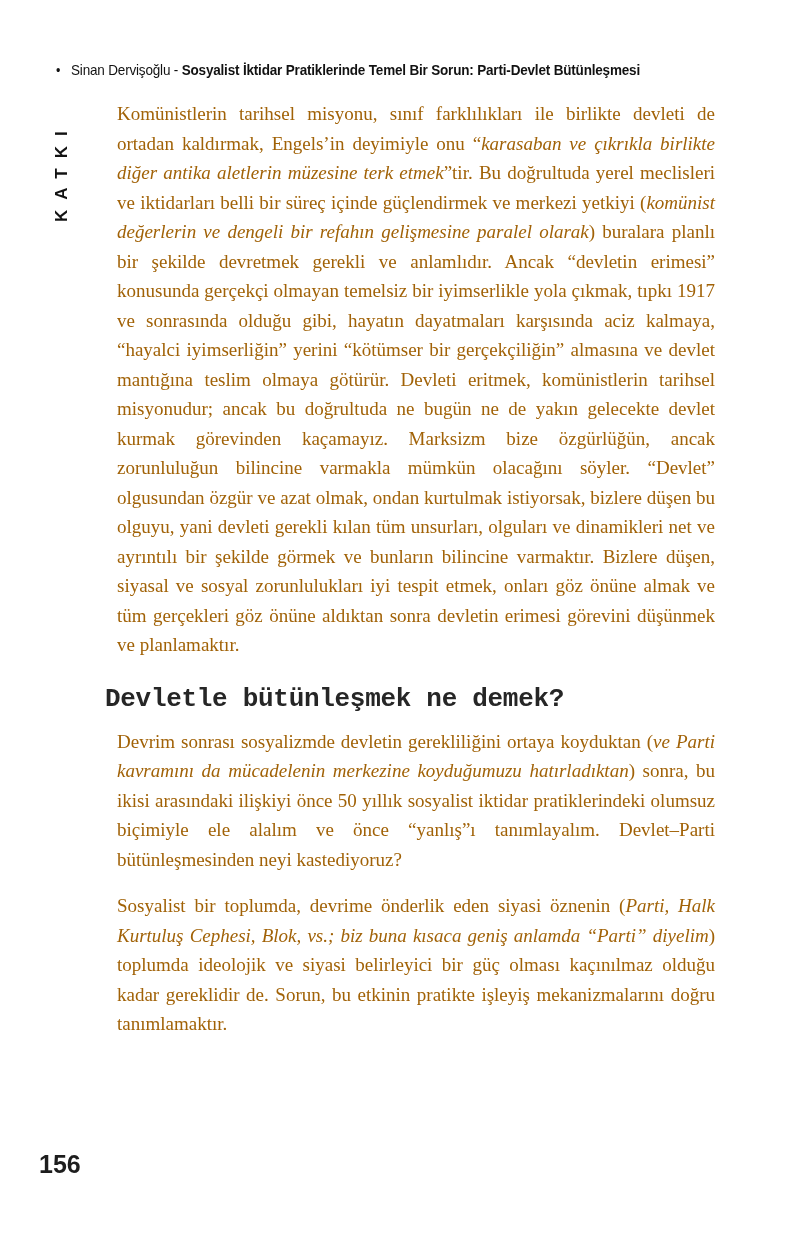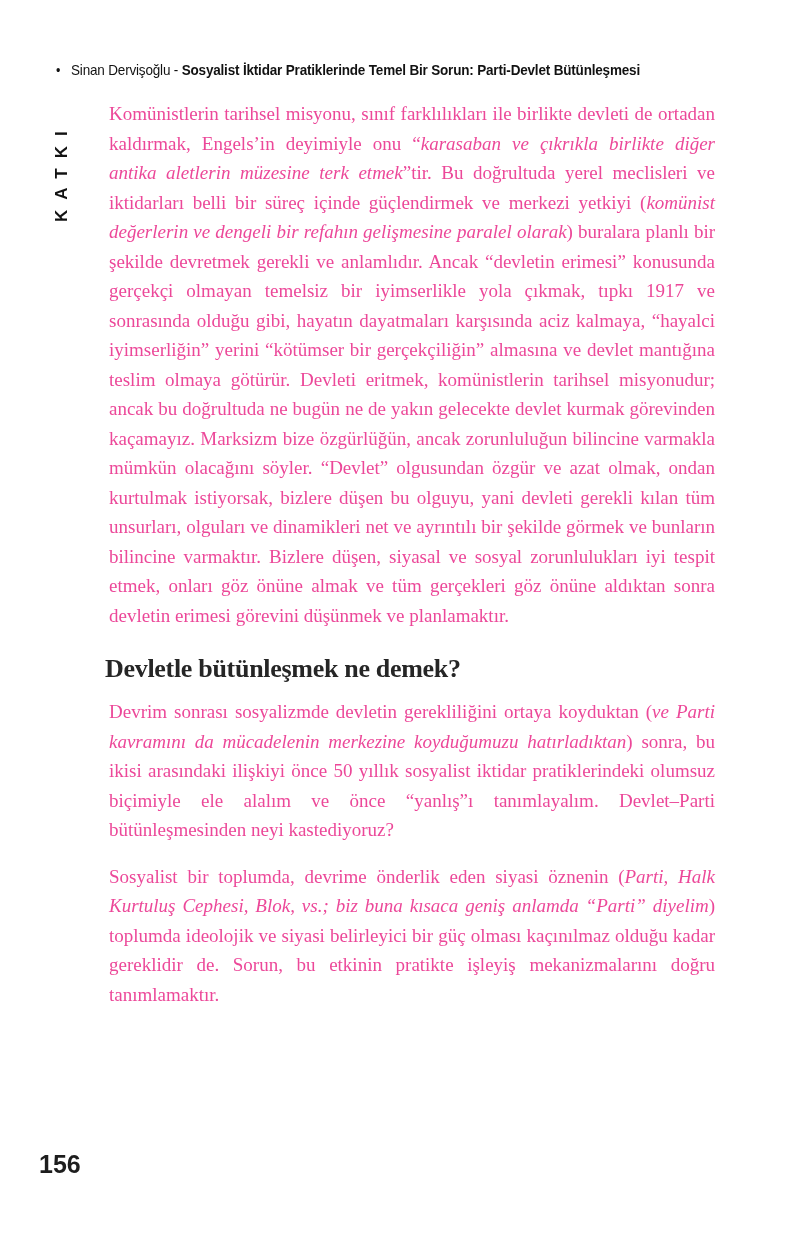--- a/index.html
+++ b/index.html
@@ -53,32 +53,32 @@
   }
 
   
   .body-column {
     position: absolute;
     left: 105px;
     top: 99px;
     width: 610px;
   }
   .para {
-    margin: 0 0 17px 4px;
+    margin: 0 0 17px 12px;
     font-size: 19px;
     line-height: 29.5px;
     text-align: justify;
-    color: #ec4899;
+    color: #a16207;
     font-family: Liberation Serif, serif;
   }
   .para em { font-style: italic; }
 
   .section-heading {
     margin: 24px 0 13px 0;
-    font-family: Liberation Serif, serif;
+    font-family: Liberation Mono, monospace;
     font-weight: bold;
     font-size: 26px;
     letter-spacing: -0.3px;
     color: #262626;
   }
 
   
   .page-number {
     position: absolute;
     left: 39px;

